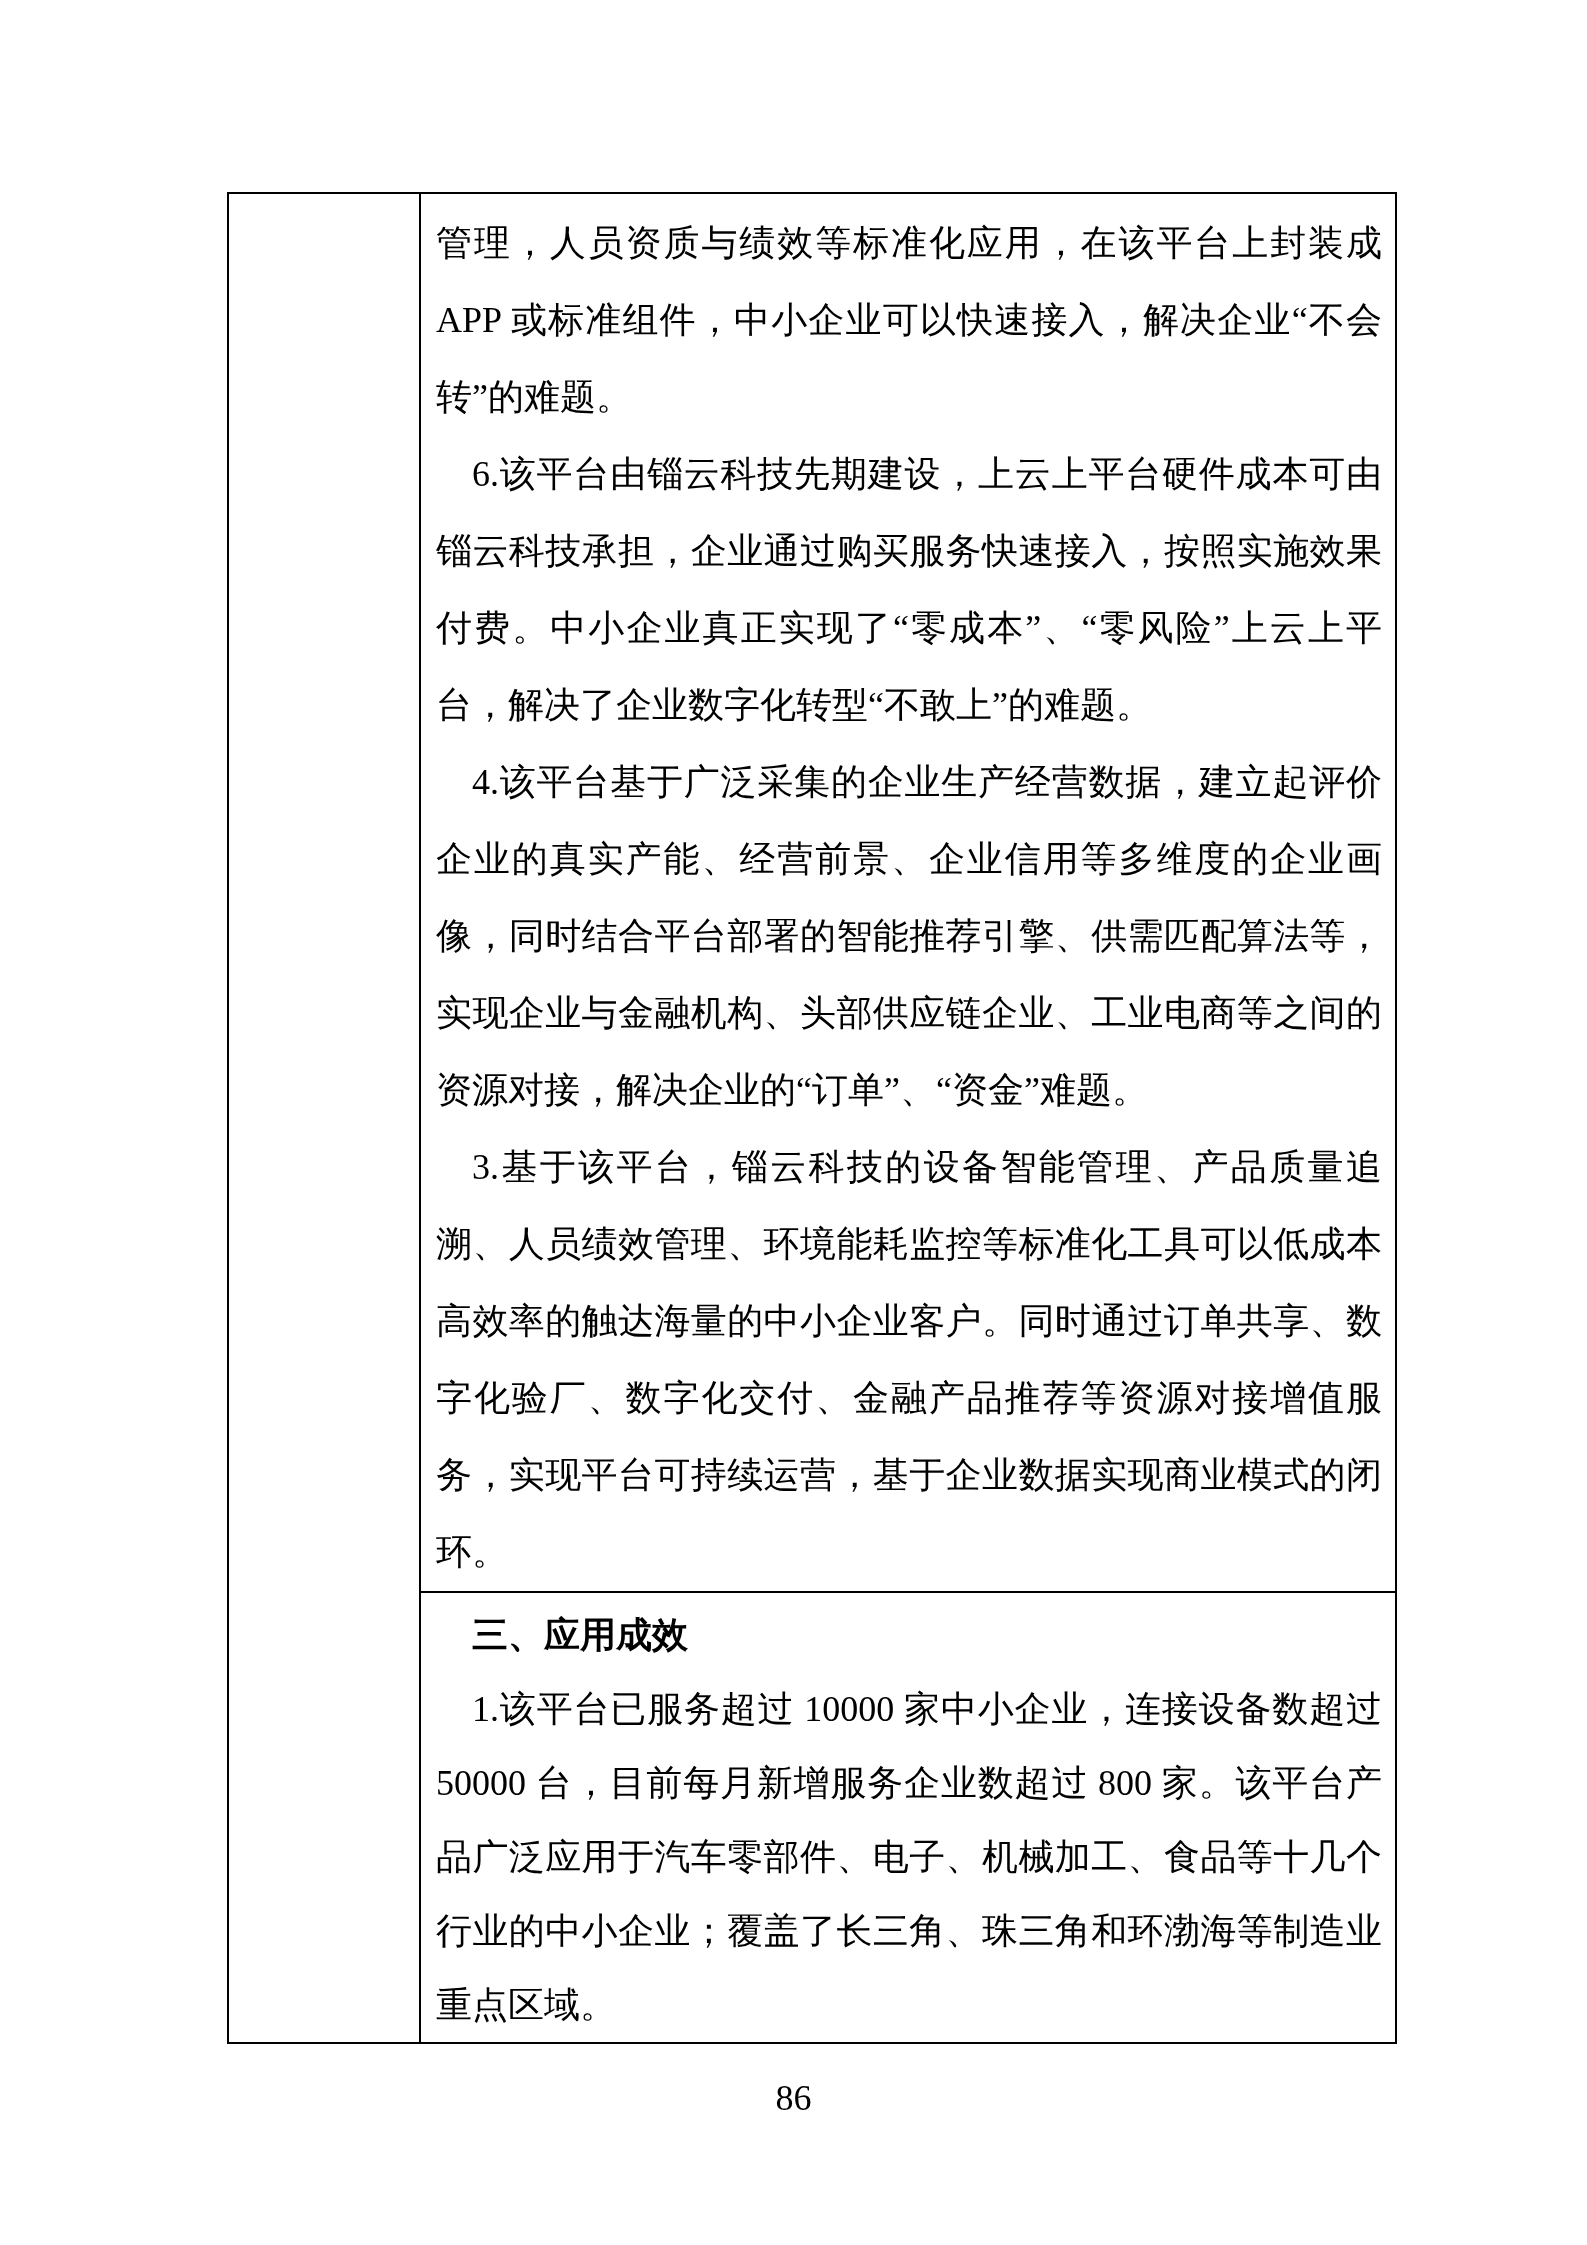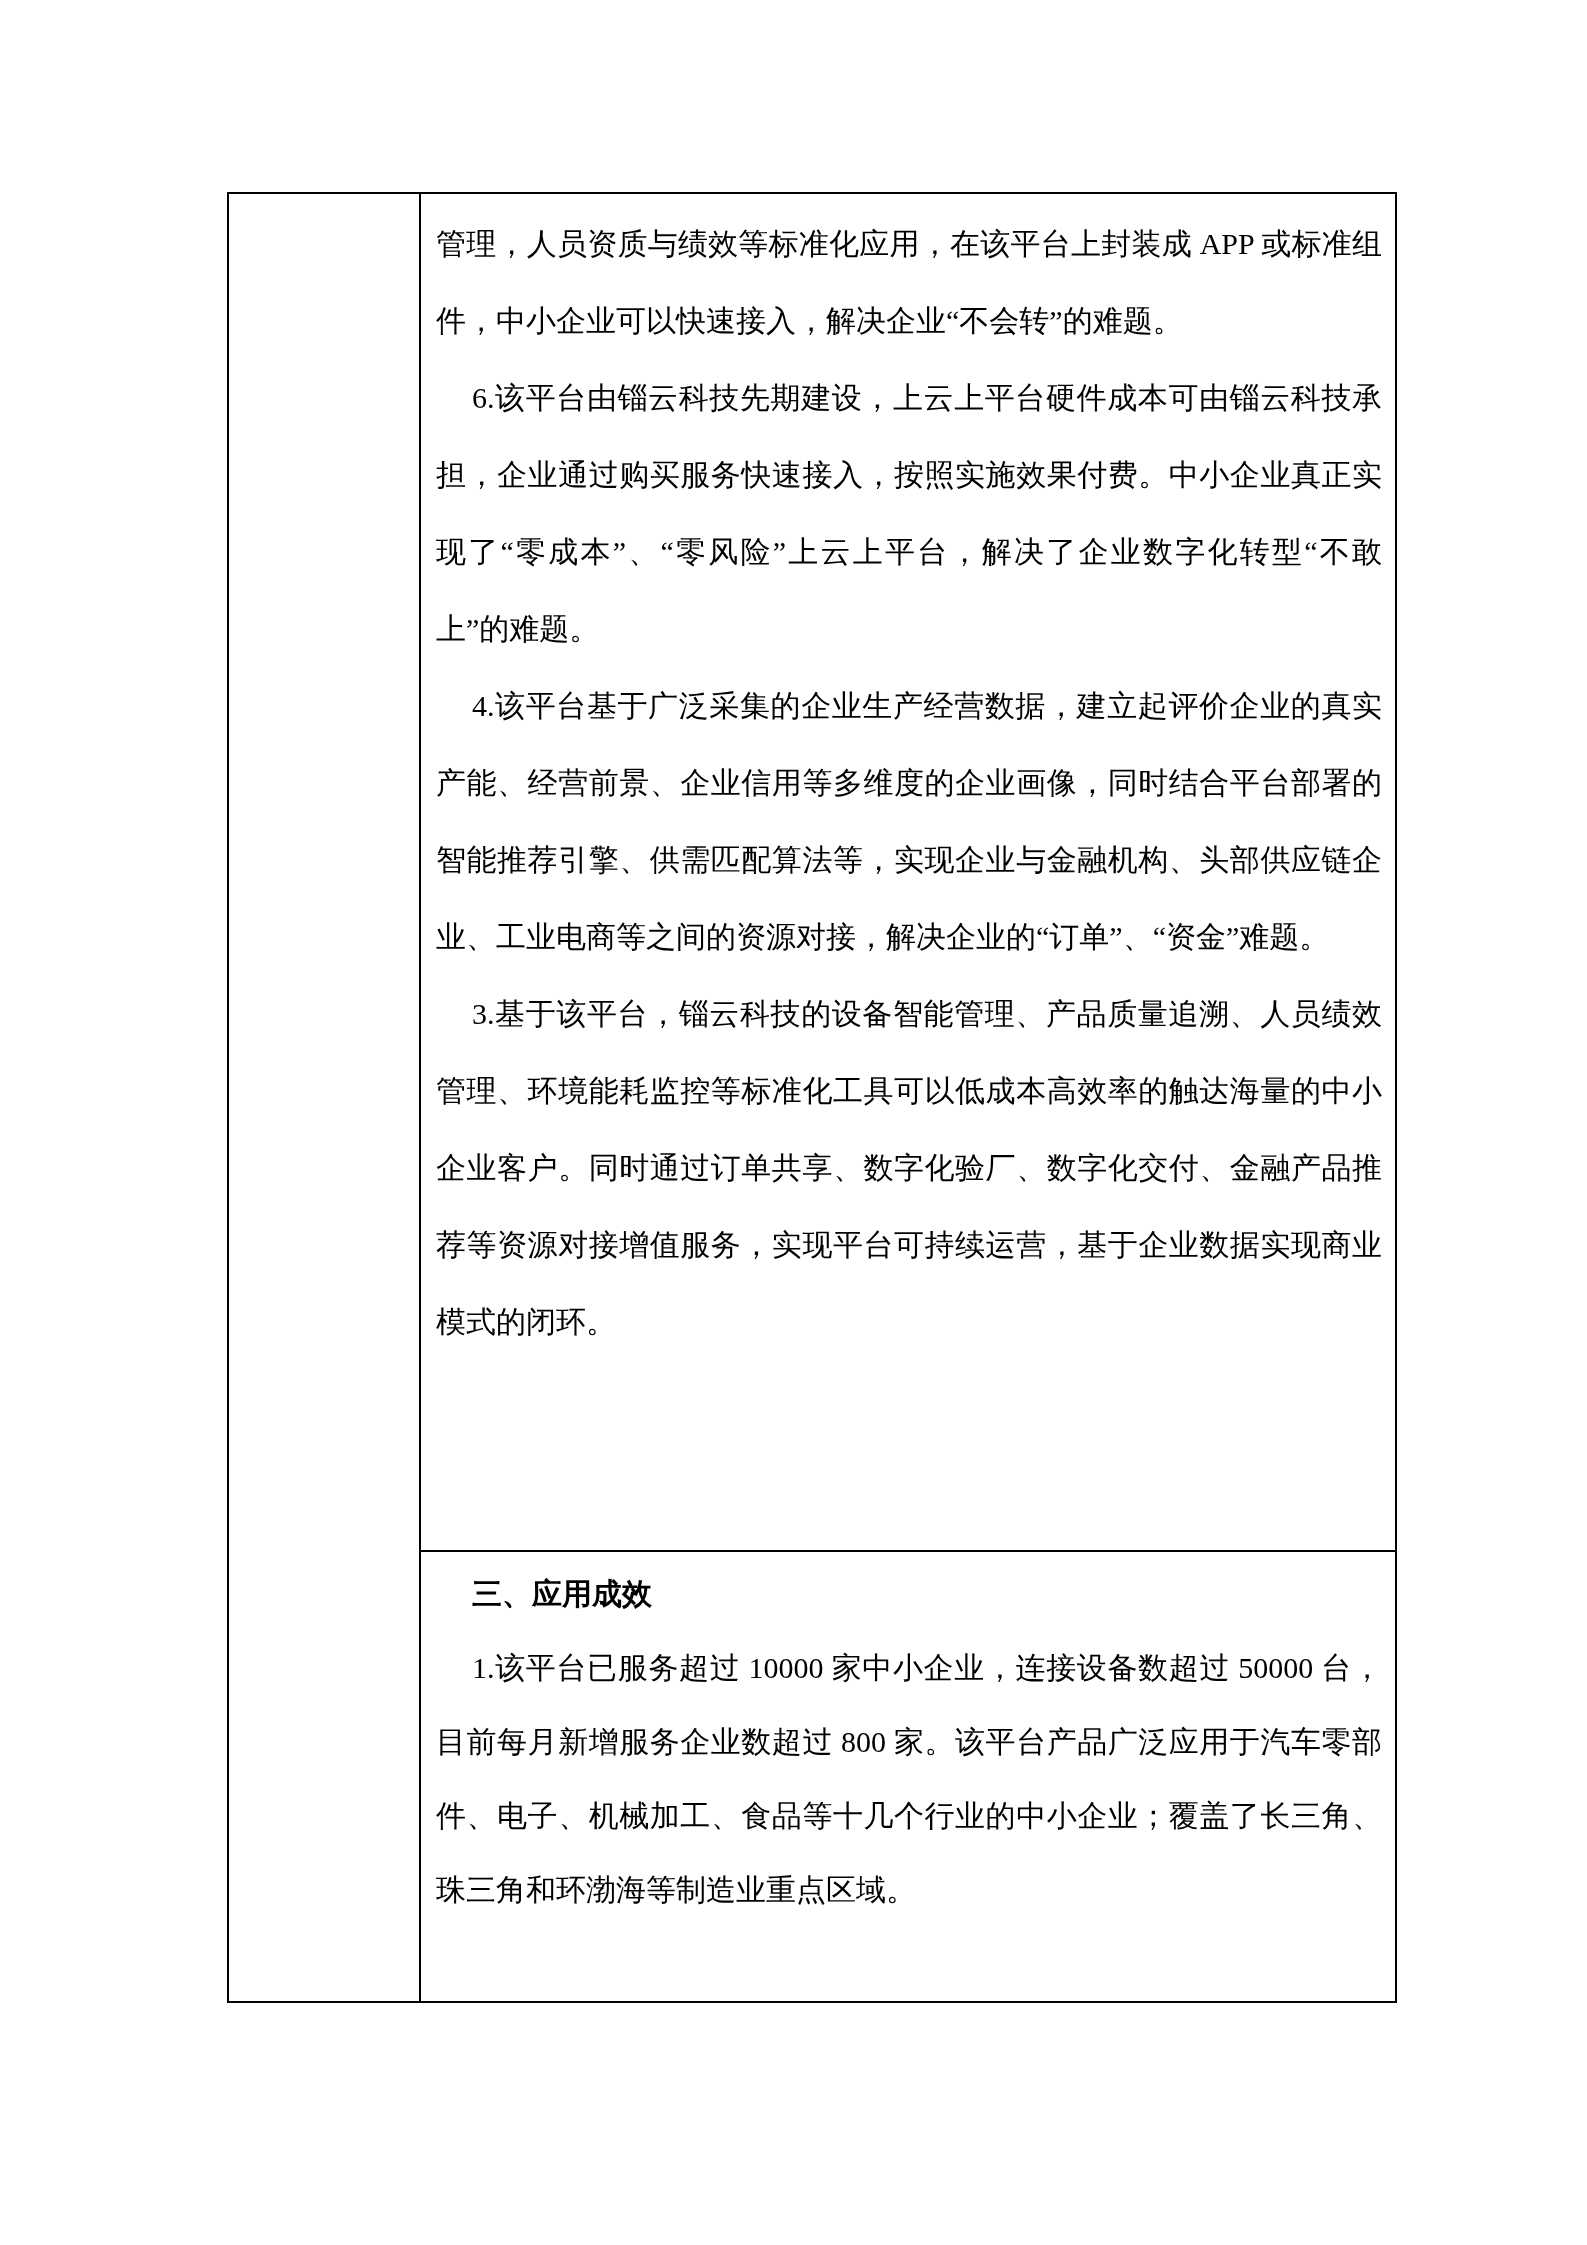--- a/index.html
+++ b/index.html
@@ -27,21 +27,21 @@
   table.doc-table td {
     border: 2px solid #000000;
     vertical-align: top;
     overflow: hidden;
   }
   td.left-cell {
     width: 188px;
   }
   td.content-cell {
     width: 946px;
-    font-size: 30px;
+    font-size: 36px;
     text-align: justify;
   }
   td.cell-top {
     height: 1345px;
     padding: 11px 13px 0 15px;
   }
   td.cell-bottom {
     height: 444px;
     padding: 5px 13px 0 15px;
     margin-top: 26px;
@@ -88,14 +88,15 @@
     </tr>
     <tr>
       <td class="content-cell cell-bottom">
         <p class="para heading">三、应用成效</p>
         <p class="para">1.该平台已服务超过 10000 家中小企业，连接设备数超过 50000 台，目前每月新增服务企业数超过 800 家。该平台产品广泛应用于汽车零部件、电子、机械加工、食品等十几个行业的中小企业；覆盖了长三角、珠三角和环渤海等制造业重点区域。</p>
       </td>
     </tr>
   </tbody>
     </table>
 
+  <div class="page-number">86</div>
 
 </div>
 
 </body></html>

